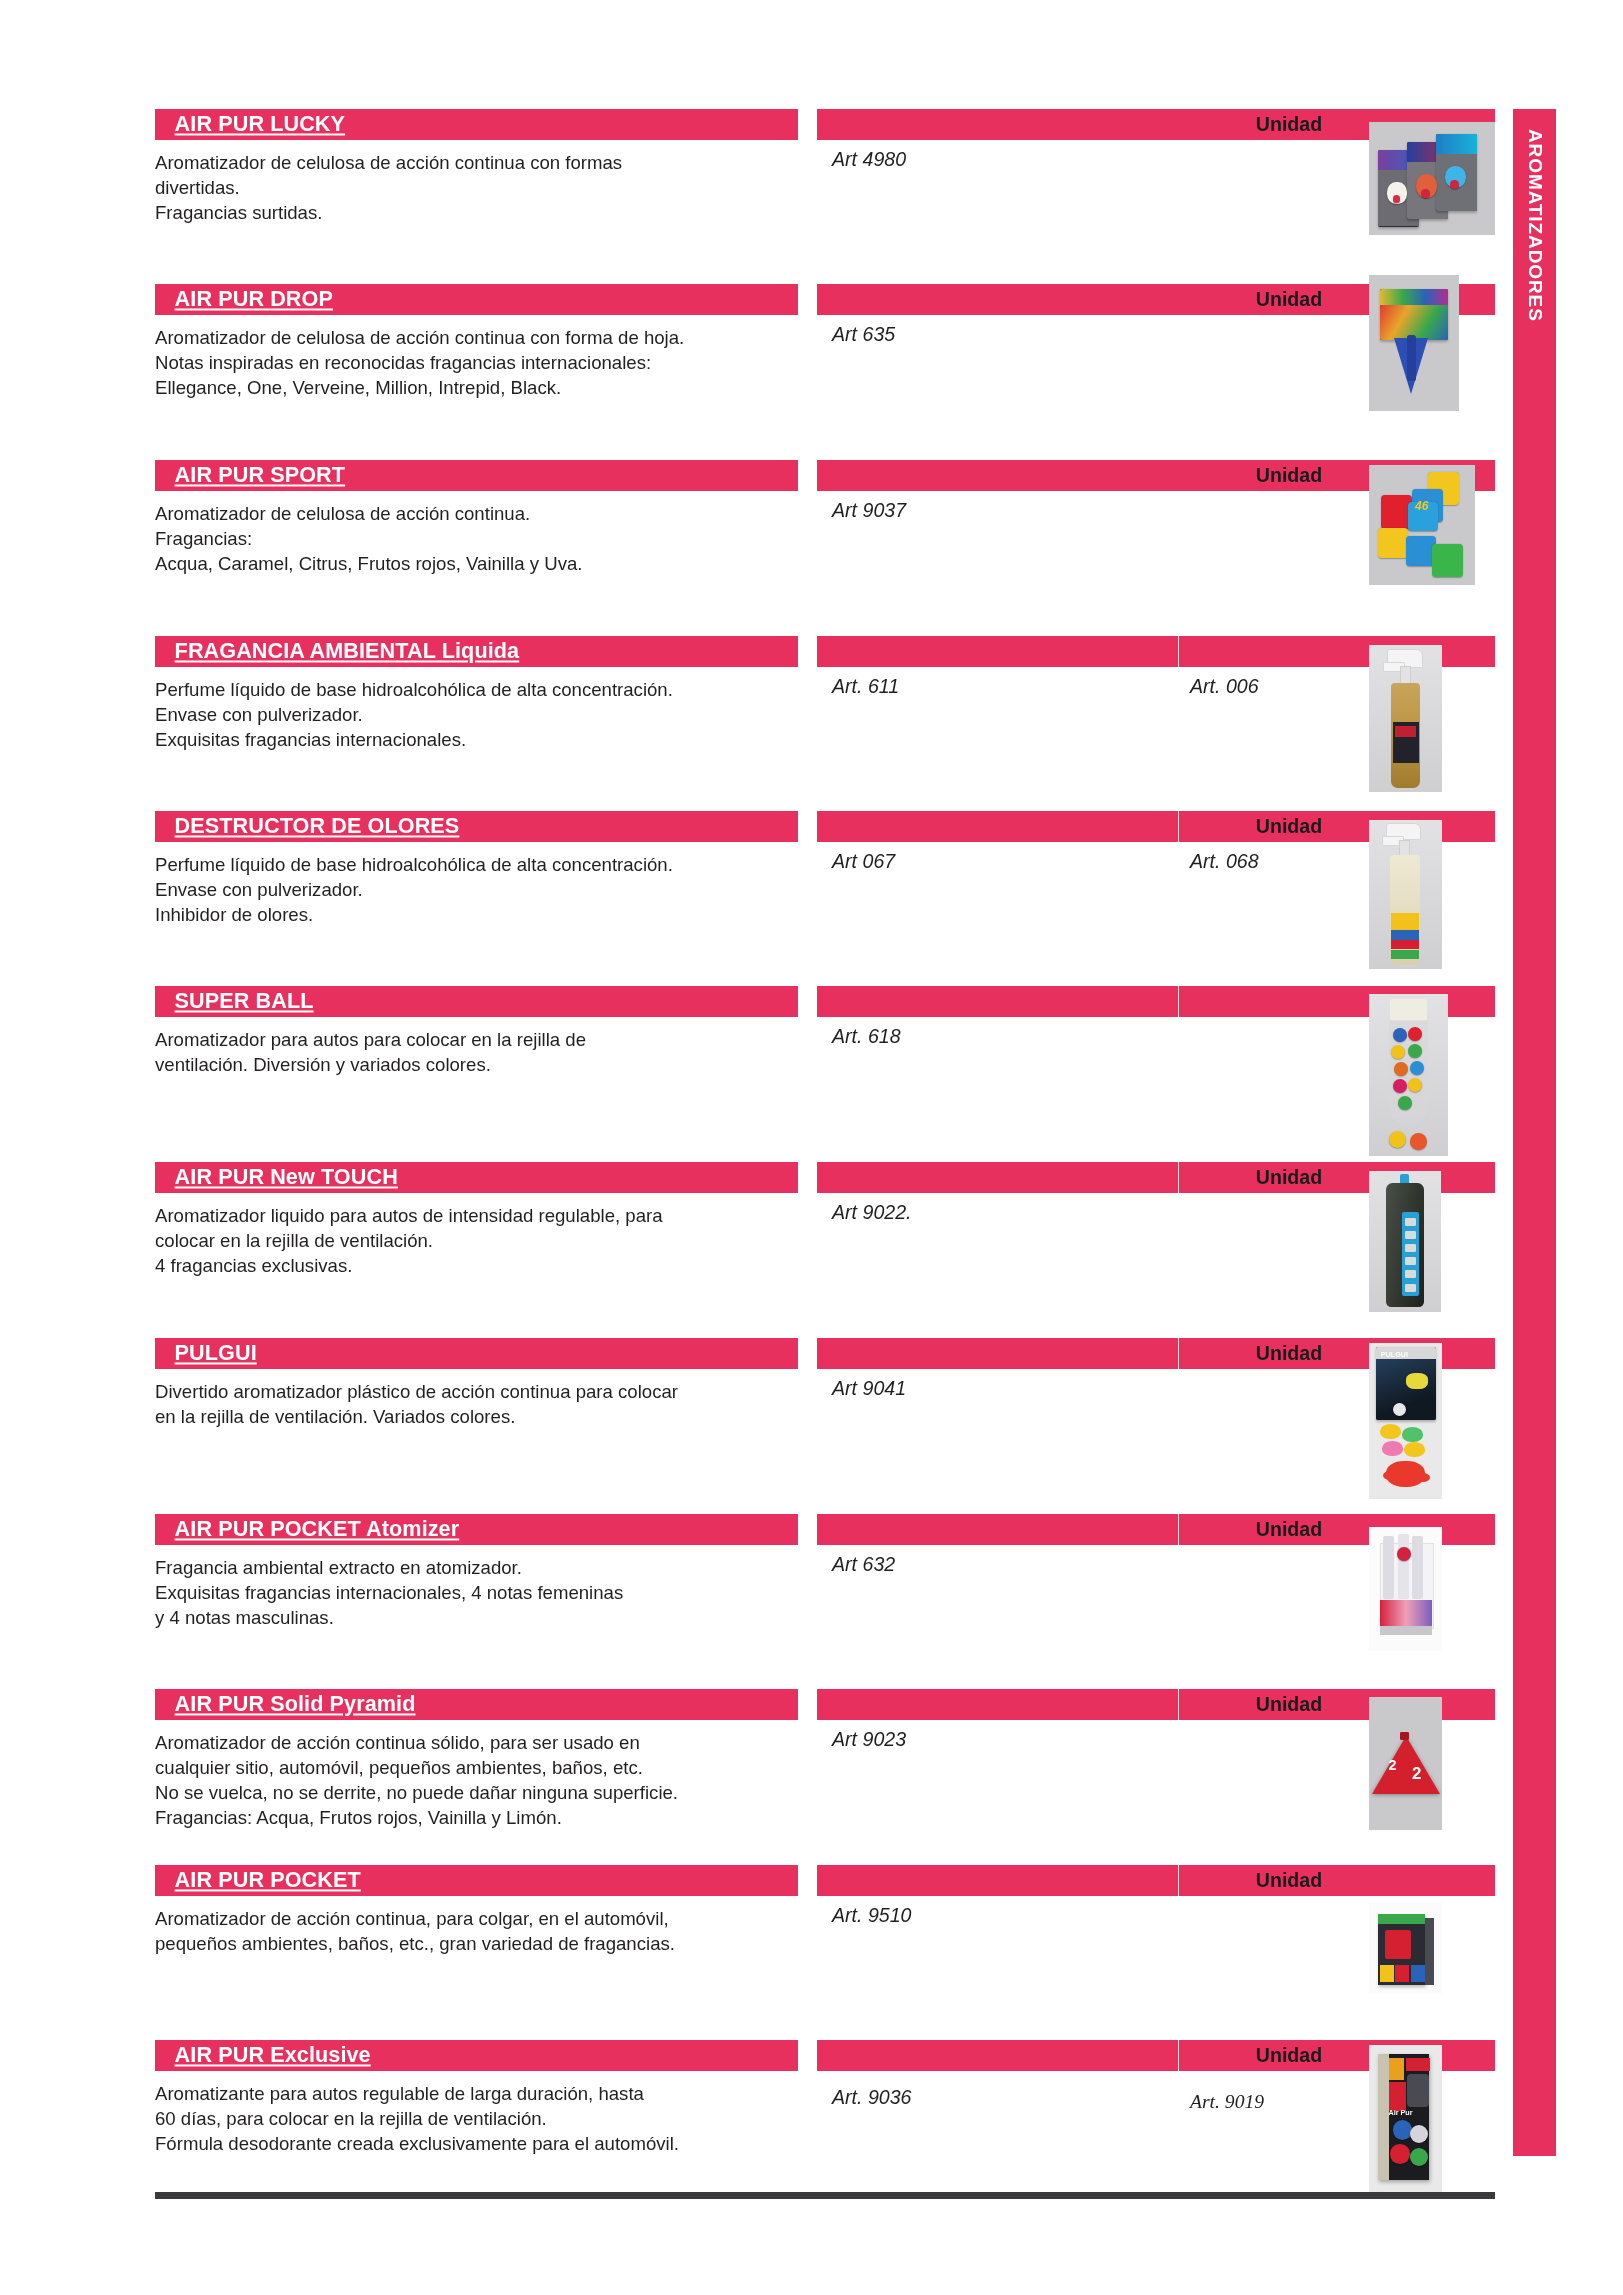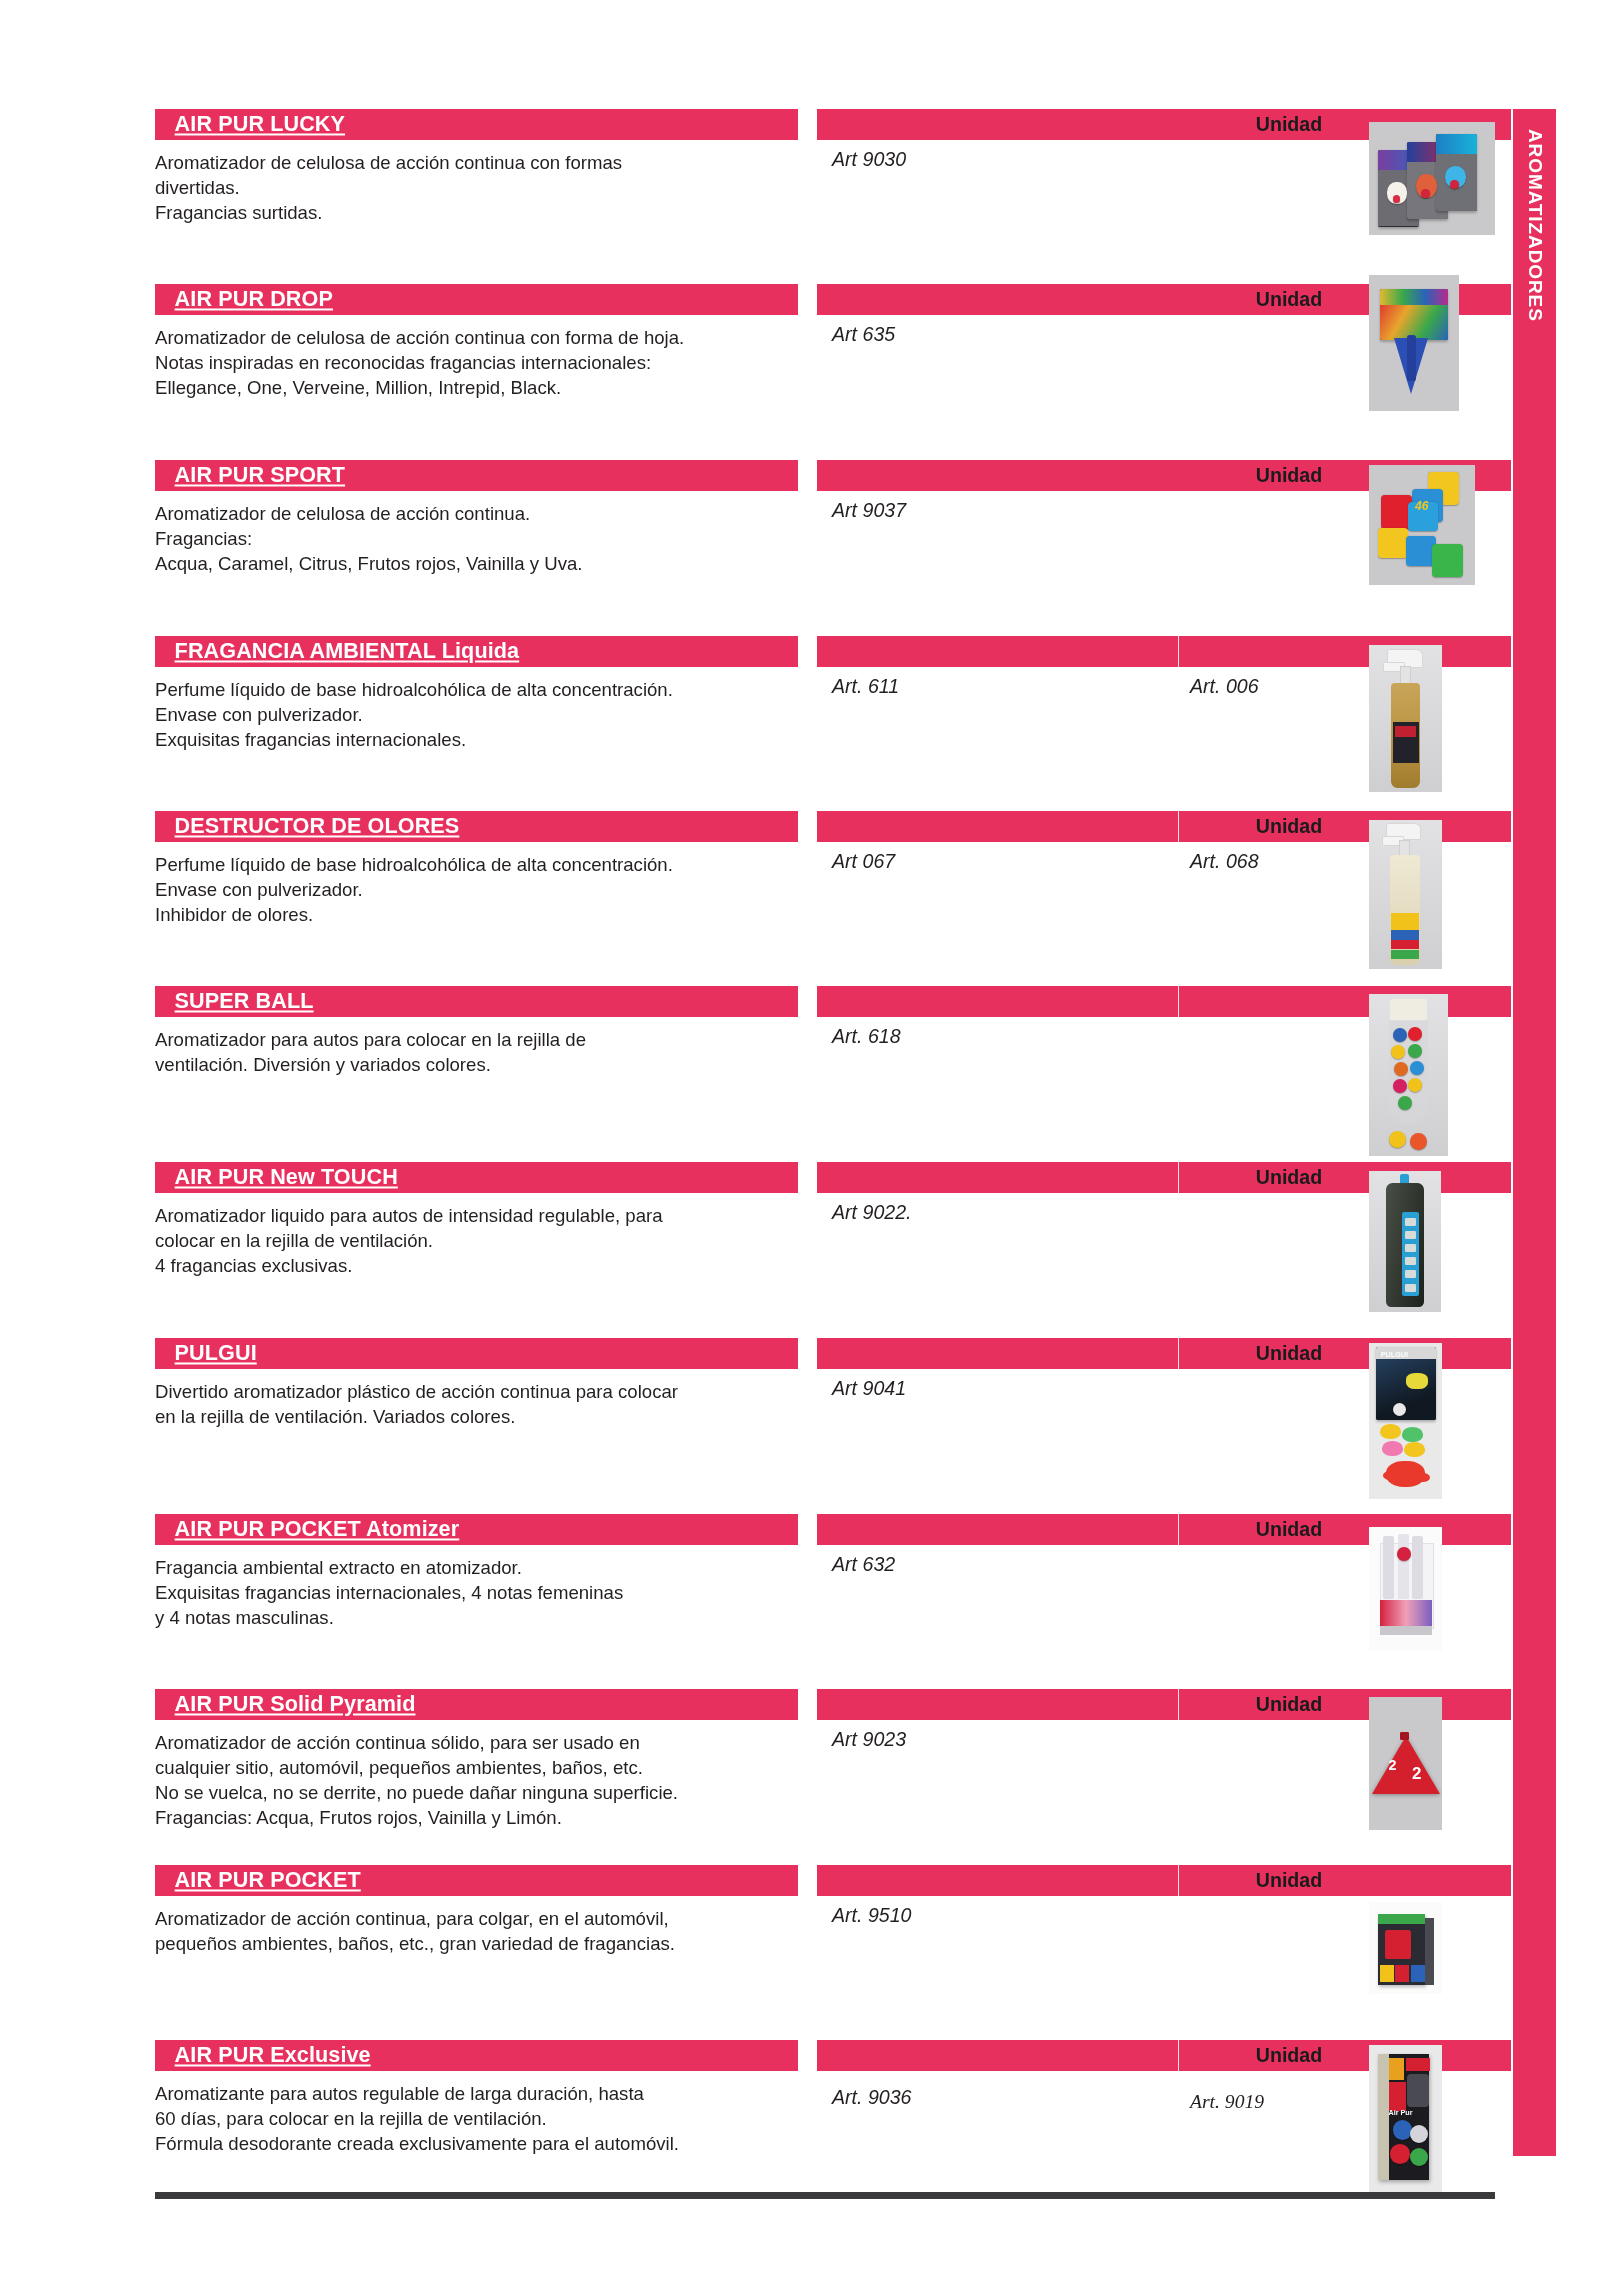--- a/index.html
+++ b/index.html
@@ -92,21 +92,20 @@
     text-decoration: underline;
   }
 
   .bar-unit {
     position: absolute;
     left: 817px;
     top: 0;
     width: 678px;
     height: 31px;
     background: #E8305F;
-    padding-left: 16px;
   }
   .bar-unit .unit-divider {
     position: absolute;
     left: 361px;
     top: 0;
     width: 1.3px;
     height: 31px;
     background: #ffffff;
     opacity: 0.85;
   }
@@ -230,21 +229,21 @@
   <div class="product-row" style="top:109px;">
     <div class="bar-title">
       <span class="title-text">AIR PUR LUCKY</span>
     </div>
     <div class="bar-unit">
       <span class="unit-text">Unidad</span>
     </div>
     <div class="desc">Aromatizador de celulosa de acción continua con formas
 divertidas.
 Fragancias surtidas.</div>
-    <div class="art-code c1">Art 9030</div>
+    <div class="art-code c1">Art 4980</div>
     <div class="art-code c2"></div>
     <div class="prod-img ph-bg-gray" style="top:13px;width:126px;height:113px;">
       <div class="photo">
         <div class="card" style="left:9.2px;top:27.5px;width:41px;height:77px;background:#2b2b33;">
           <div class="hdr" style="background:linear-gradient(90deg,#7a3f9e,#3b5fc0);"></div>
           <div class="bdy" style="background:#6c6c72;"></div>
         </div>
         <div class="card" style="left:38px;top:19.6px;width:41px;height:77px;background:#2b2b33;">
           <div class="hdr" style="background:linear-gradient(90deg,#24409c,#9d2d5c);"></div>
           <div class="bdy" style="background:#76767c;"></div>

